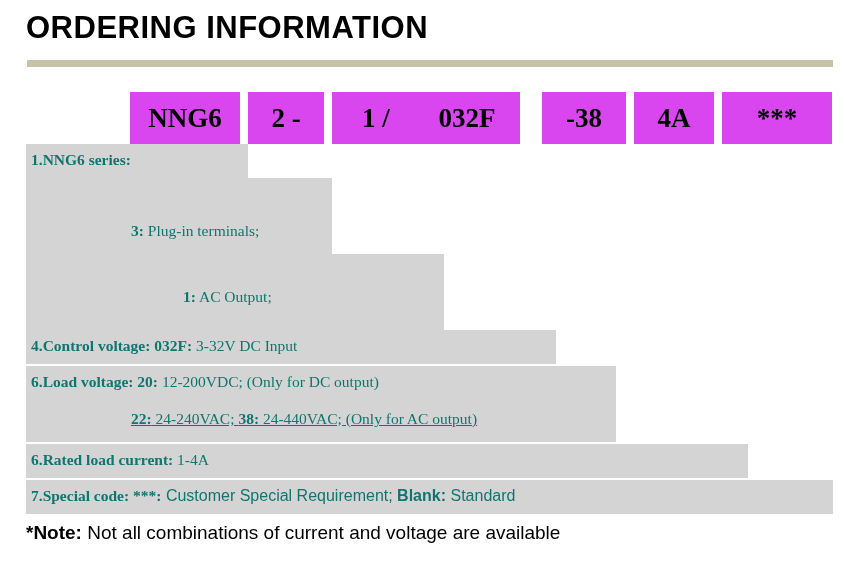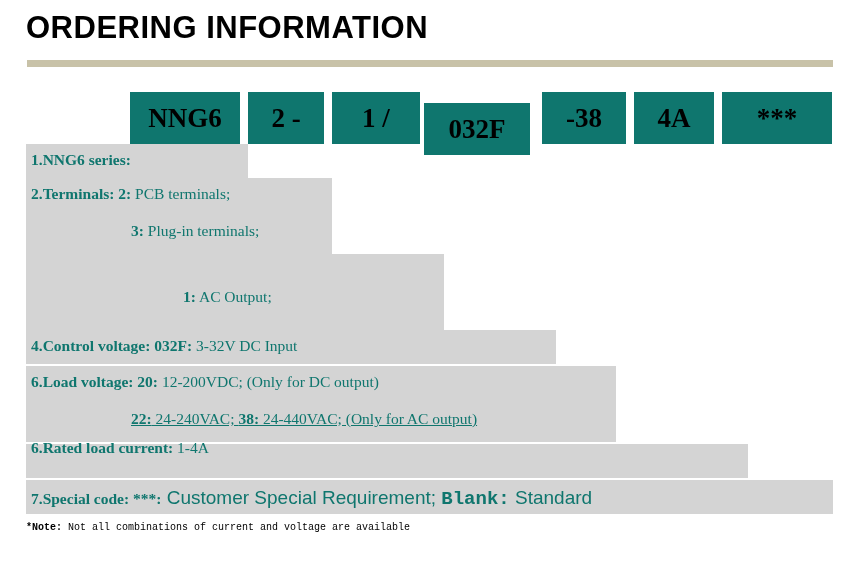--- a/index.html
+++ b/index.html
@@ -54,77 +54,74 @@
     position: absolute;
     top: 0;
     height: 52px;
     display: flex;
     align-items: center;
     justify-content: center;
     font-family: "Liberation Serif", serif;
     font-weight: bold;
     font-size: 27px;
     color: #000;
-    background: #0f766e;
+    background: #d946ef;
   }
 
   
   .bar {
     position: absolute;
     background: #d4d4d4;
     box-sizing: border-box;
   }
   .bar-text {
     position: absolute;
     font-family: "Liberation Serif", serif;
     font-size: 15.5px;
     color: #0f766e;
     white-space: nowrap;
   }
   .bar-text b {
     font-weight: bold;
   }
   .note {
     position: absolute;
-    font-family: Liberation Mono, monospace;
-    font-size: 10px;
+    font-family: Liberation Sans, sans-serif;
+    font-size: 19px;
     white-space: nowrap;
   }
   .sans {
     font-family: "Liberation Sans", sans-serif;
-    font-size: 19px;
+    font-size: 16px;
   }
 </style>
 </head>
 <body>
 
 <div class="page">
 
   <div class="title">ORDERING INFORMATION</div>
   <div class="title-rule"></div>
 
   <div class="code-row">
     <div class="code-cell" style="left:0px; width:110px;">NNG6</div>
     <div class="code-cell" style="left:118px; width:76px;">2 -</div>
     <div class="code-cell" style="left:202px; width:88px;">1 /</div>
-    <div class="code-cell" style="left:294px; width:106px;margin-top:11px;">032F</div>
+    <div class="code-cell" style="left:284px; width:106px;">032F</div>
     <div class="code-cell" style="left:412px; width:84px;">-38</div>
     <div class="code-cell" style="left:504px; width:80px;">4A</div>
     <div class="code-cell" style="left:592px; width:110px;">***</div>
   </div>
 
   <div class="bar" style="left:26px; top:144px; width:222px; height:34px;"></div>
   <div class="bar-text" style="left:31px; top:151px;">
     <b>1.NNG6 series:</b><span></span>
   </div>
 
   <div class="bar" style="left:26px; top:178px; width:306px; height:76px;"></div>
-  <div class="bar-text" style="left:31px; top:185px;">
-    <b>2.Terminals: 2:</b><span> PCB terminals;</span>
-  </div>
   <div class="bar-text" style="left:131px; top:222px;">
     <b>3:</b><span> Plug-in terminals;</span>
   </div>
 
   <div class="bar" style="left:26px; top:254px; width:418px; height:76px;"></div>
   <div class="bar-text" style="left:183px; top:288px;">
     <b>1:</b><span> AC Output;</span>
   </div>
 
   <div class="bar" style="left:26px; top:330px; width:530px; height:34px;"></div>
@@ -134,26 +131,26 @@
 
   <div class="bar" style="left:26px; top:366px; width:590px; height:76px;"></div>
   <div class="bar-text" style="left:31px; top:373px;">
     <b>6.Load voltage: 20:</b><span> 12-200VDC; (Only for DC output)</span>
   </div>
   <div class="bar-text" style="left:131px; top:410px;text-decoration:underline;">
     <b>22:</b><span> 24-240VAC; </span><b>38:</b><span> 24-440VAC; (Only for AC output)</span>
   </div>
 
   <div class="bar" style="left:26px; top:444px; width:722px; height:34px;"></div>
-  <div class="bar-text" style="left:31px; top:439px;">
+  <div class="bar-text" style="left:31px; top:451px;">
     <b>6.Rated load current:</b><span> 1-4A</span>
   </div>
 
   <div class="bar" style="left:26px; top:480px; width:807px; height:34px;"></div>
   <div class="bar-text" style="left:31px; top:487px;">
-    <b>7.Special code: ***:</b><span class="sans"> Customer Special Requirement;  </span><b class="sans" style="font-weight:bold;font-family:Liberation Mono, monospace;">Blank:</b><span class="sans"> Standard</span>
+    <b>7.Special code: ***:</b><span class="sans"> Customer Special Requirement;  </span><b class="sans" style="font-weight:bold;">Blank:</b><span class="sans"> Standard</span>
   </div>
 
   <div class="note" style="left:26px; top:522px;">
     <b>*Note:</b><span> Not all combinations of current and voltage are available</span>
   </div>
 
 </div>
 
 </body></html>

